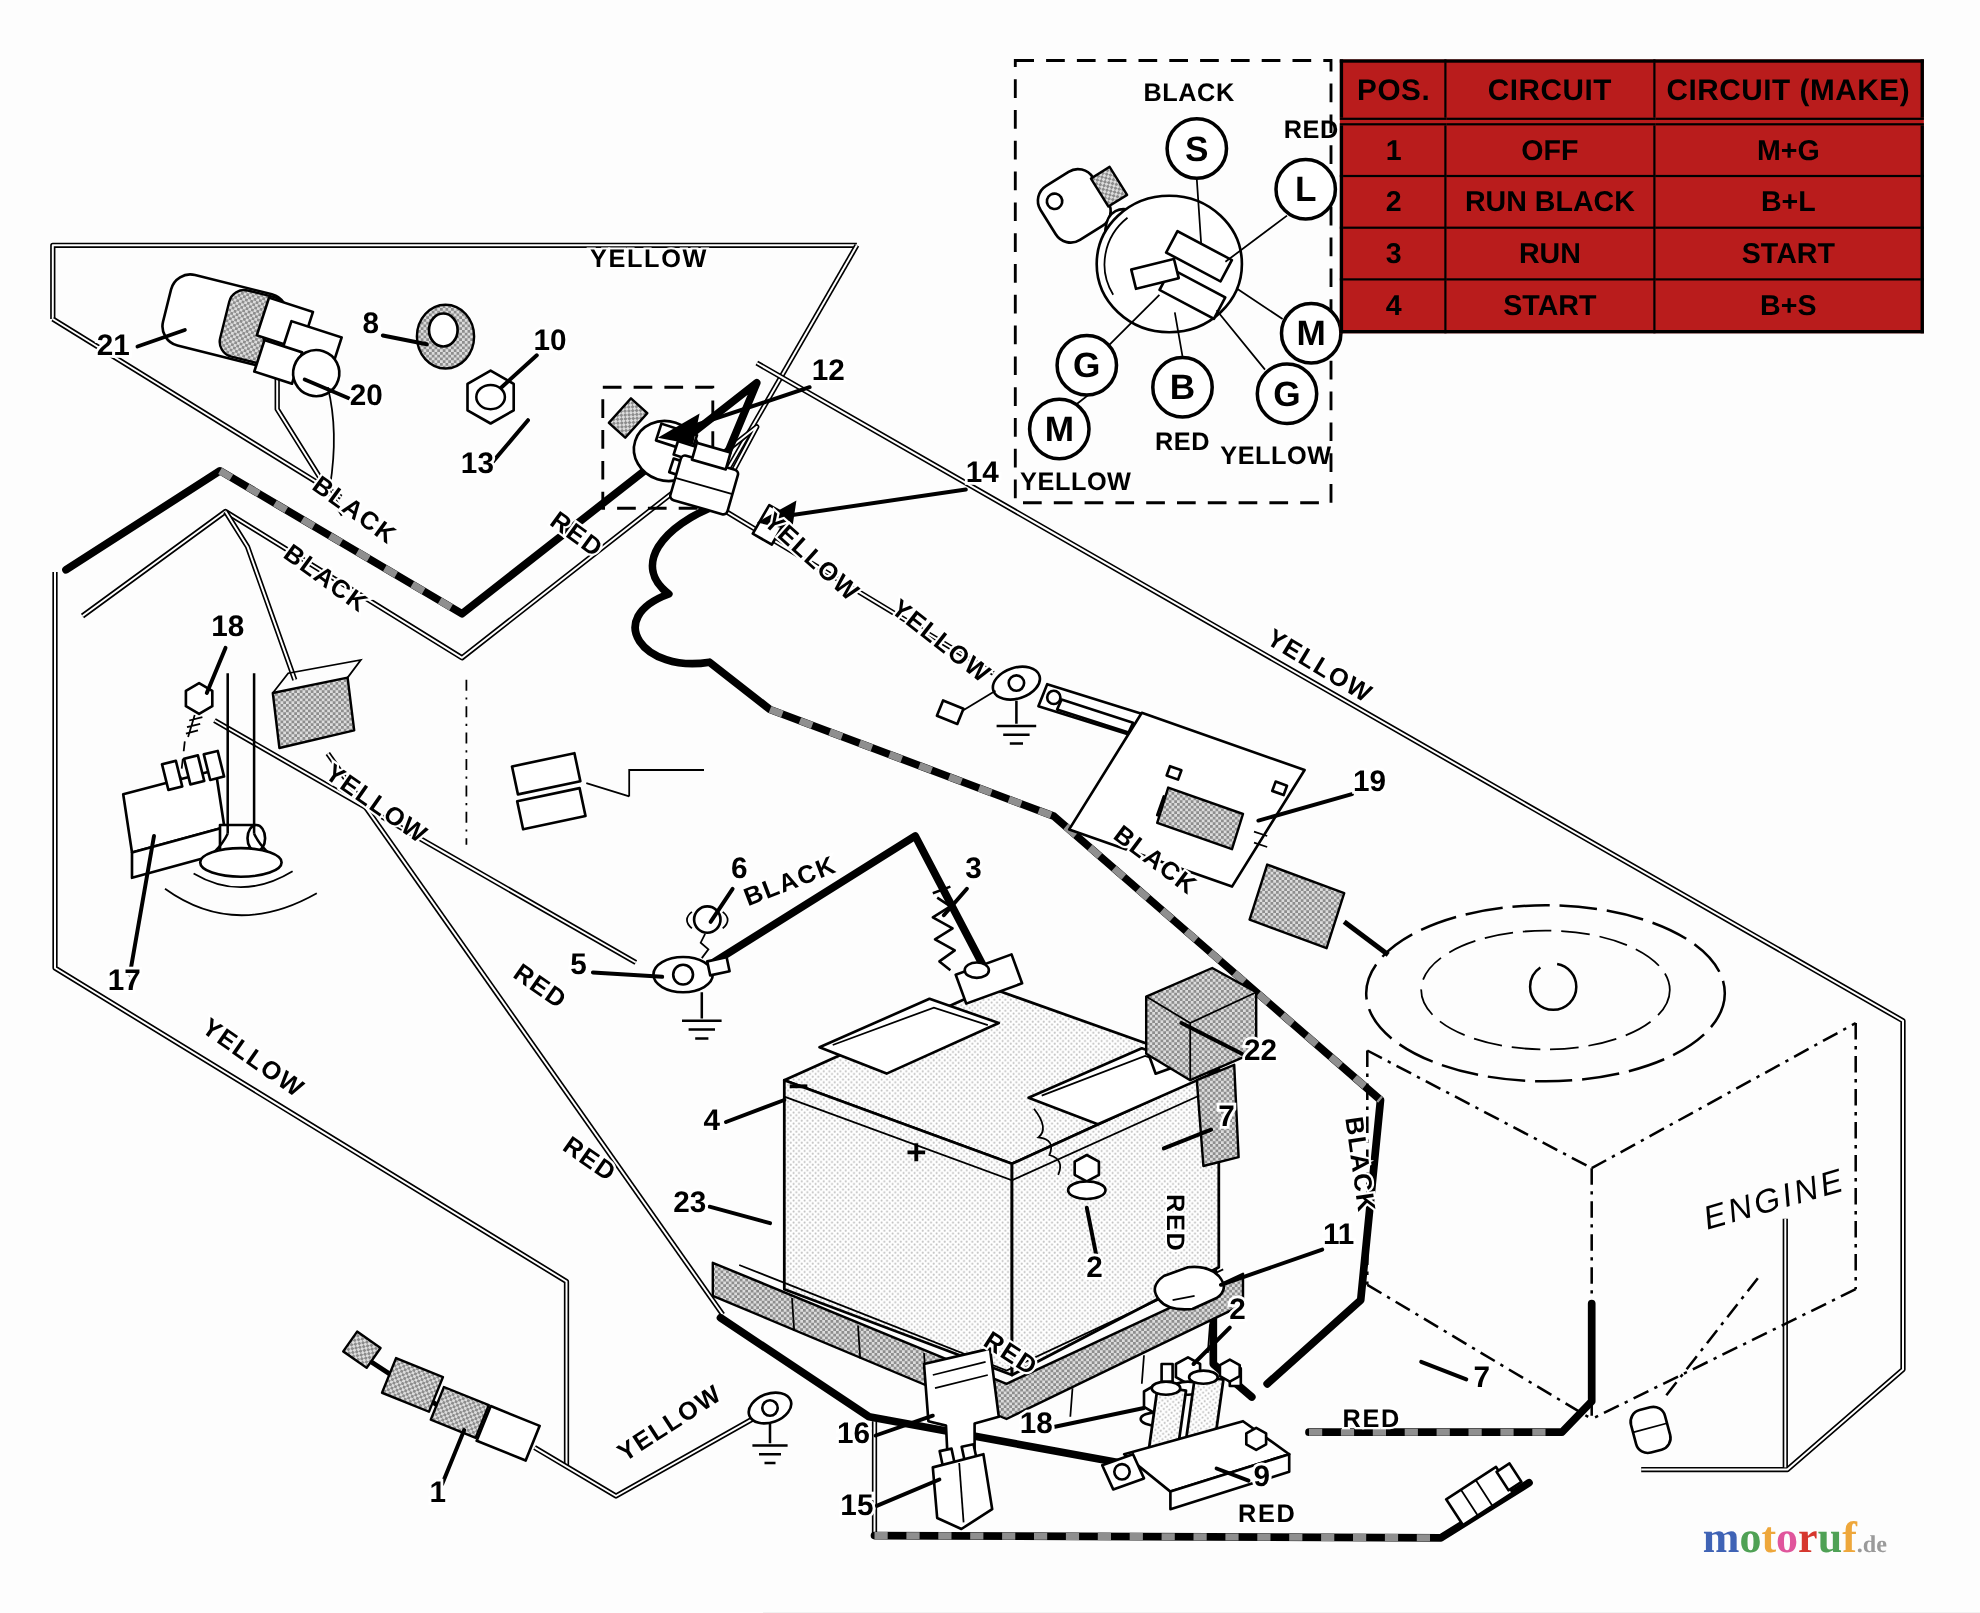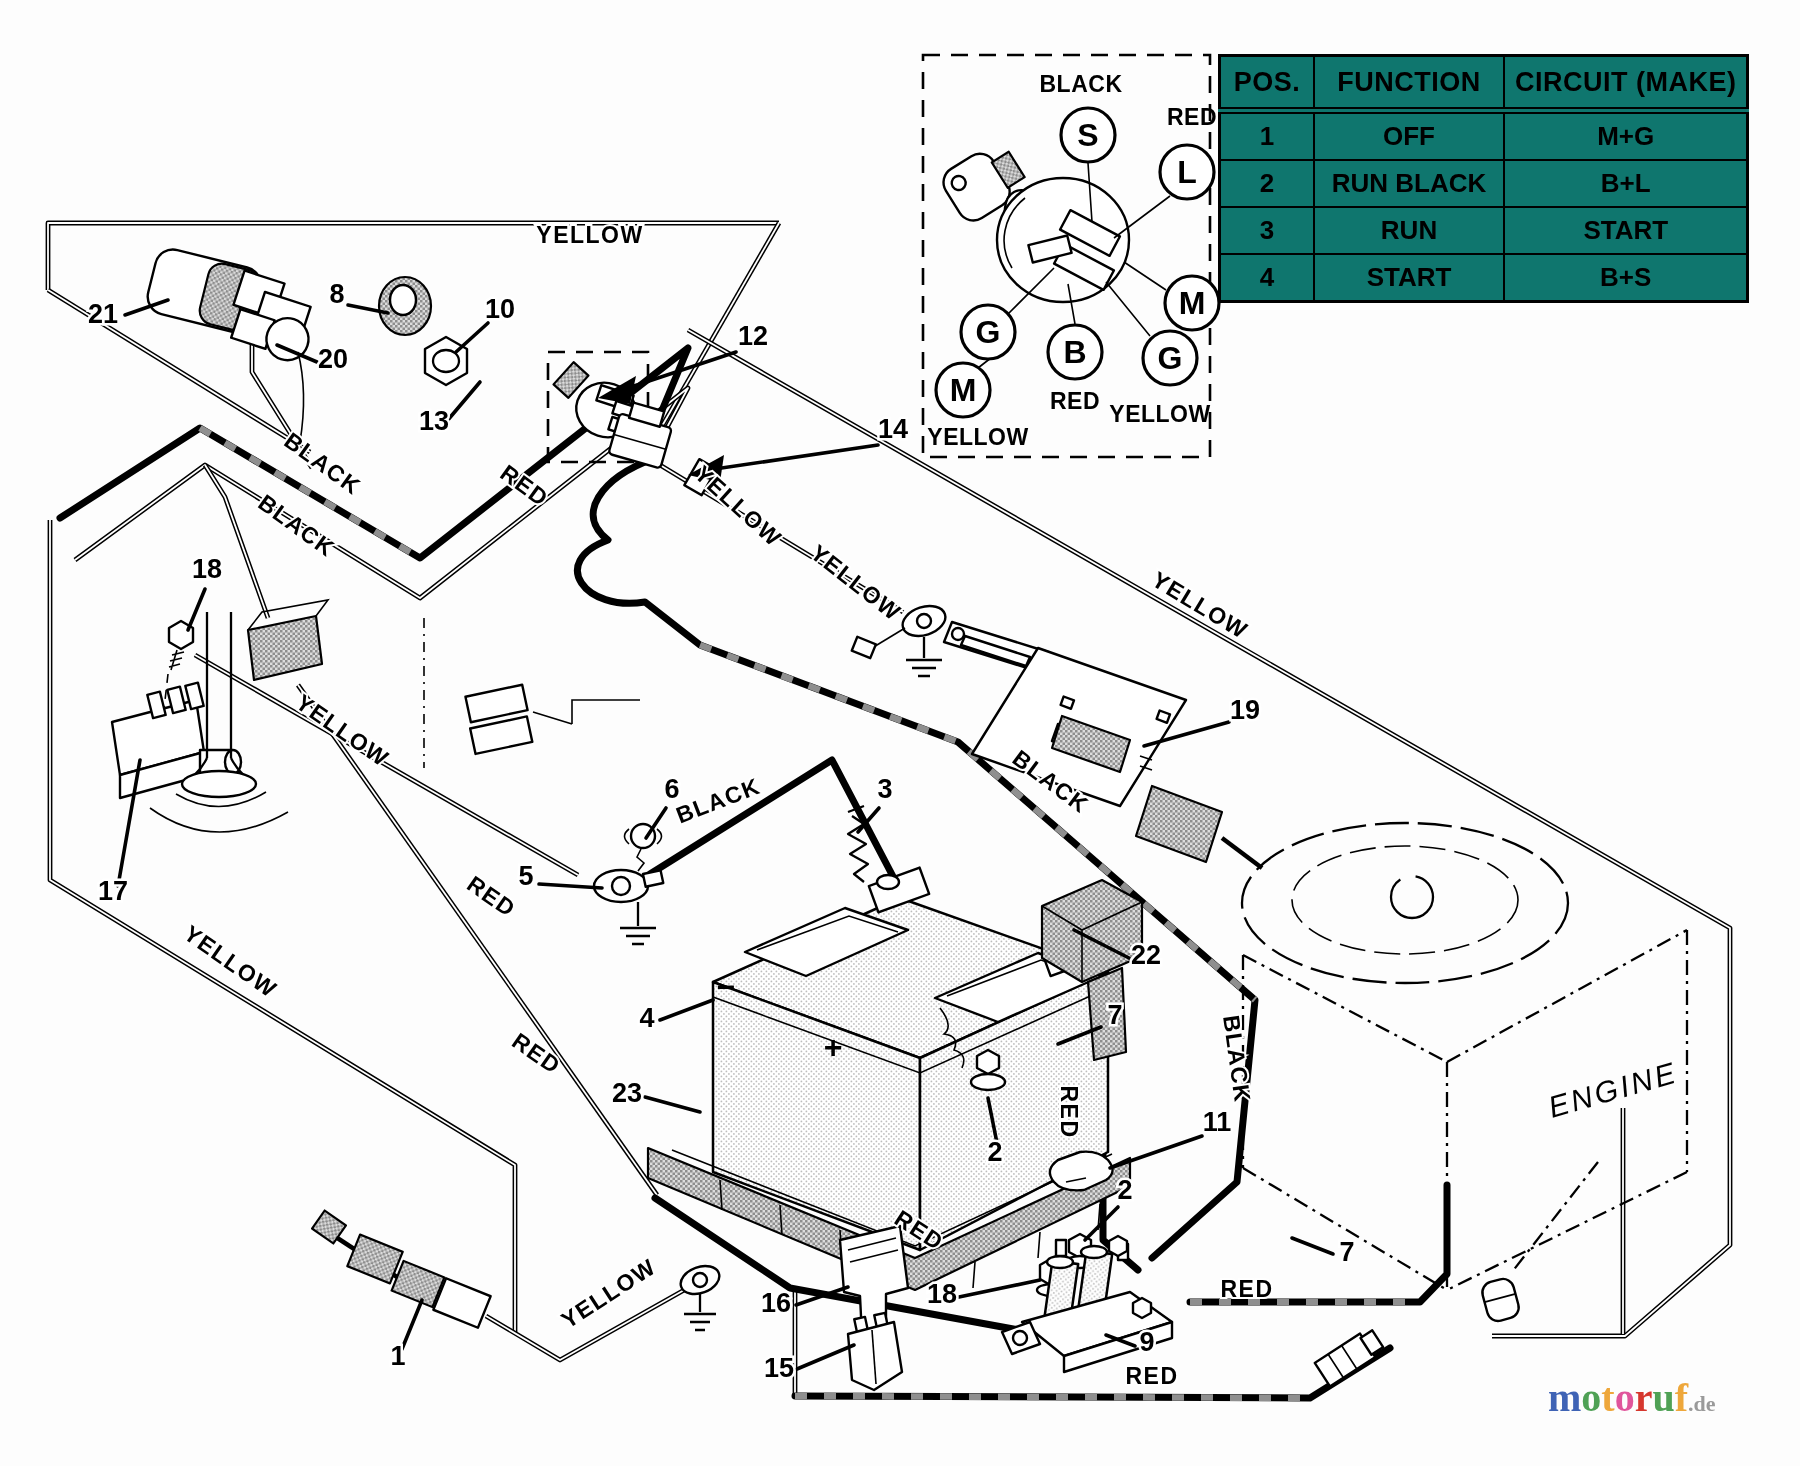--- a/index.html
+++ b/index.html
@@ -1,21 +1,21 @@
 <!DOCTYPE html>
 <html><head>
 <meta charset="utf-8">
 <style>
   html,body{margin:0;padding:0;background:#e8e8e8;}
   #stage{position:relative;width:1800px;height:1466px;background:#fdfdfd;overflow:hidden;
          font-family:"Liberation Sans",sans-serif;}
   #art{position:absolute;left:0;top:0;}
   
   #func-table{position:absolute;left:1218px;top:54px;}
-  #func-table table{border-collapse:collapse;border:3px solid #000;background:#0f766e;}
+  #func-table table{border-collapse:collapse;border:3px solid #000;background:#b91c1c;}
   #func-table th,#func-table td{border:2.5px solid #000;text-align:center;vertical-align:middle;
       font-weight:bold;color:#000;padding:0 10px;}
   #func-table th{height:50px;font-size:27px;border-bottom:7px double #000;letter-spacing:.5px;}
   #func-table td{height:45px;font-size:26px;}
   #func-table .c-pos{min-width:72px;}
   #func-table .c-fun{min-width:168px;}
   #func-table .c-cir{min-width:196px;}
   
   .th{stroke:#000;stroke-width:7;fill:none;stroke-linejoin:round;stroke-linecap:round}
   .t5{stroke:#000;stroke-width:4.5;fill:none;stroke-linejoin:round}
@@ -481,21 +481,21 @@
         <text x="1160" y="422" class="clab">YELLOW</text>
         <text x="978" y="445" class="clab">YELLOW</text>
       </g>
 </svg>
 
 <div id="func-table">
   <table>
     <thead>
           <tr id="ft-head">
             <th class="c-pos">POS.</th>
-            <th class="c-fun">FUNCTION</th>
+            <th class="c-fun">CIRCUIT</th>
             <th class="c-cir">CIRCUIT (MAKE)</th>
           </tr>
         </thead>
     <tbody id="ft-body">
           <tr>
             <td class="c-pos">1</td>
             <td class="c-fun">OFF</td>
             <td class="c-cir">M+G</td>
           </tr>
           <tr>

